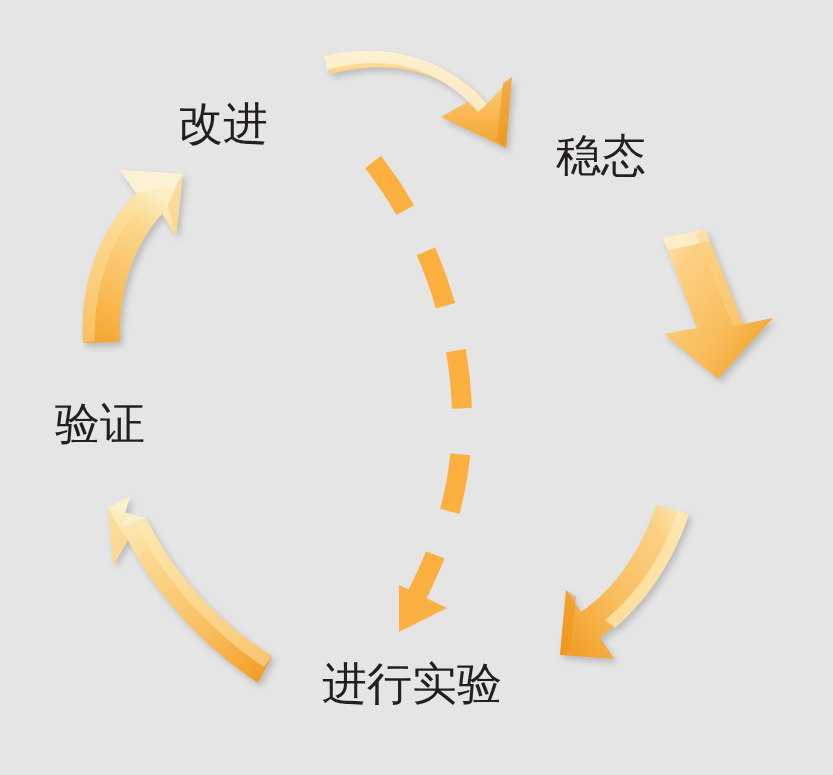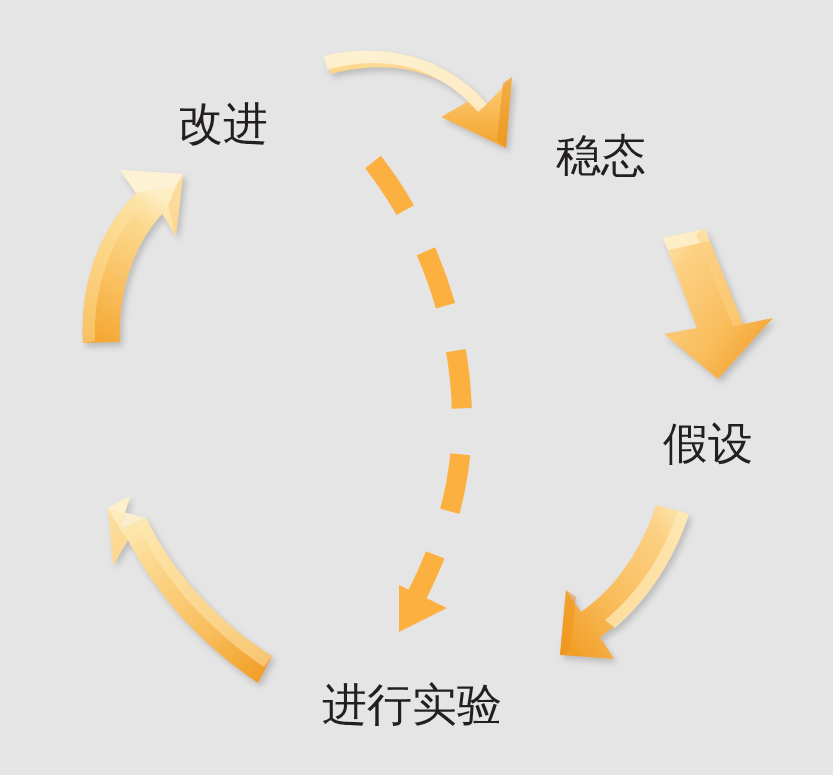--- a/index.html
+++ b/index.html
@@ -31,21 +31,21 @@
   .arrow-layer {
     position: absolute;
     left: 0;
     top: 0;
     width: 833px;
     height: 775px;
   }
   .lbl-improve   { left: 178px; top: 100px; }
   .lbl-steady    { left: 556px; top: 132px; }
   .lbl-hypo      { left: 663px; top: 420px; }
-  .lbl-experiment{ left: 322px; top: 681px; }
+  .lbl-experiment{ left: 322px; top: 660px; }
   .lbl-verify    { left: 55px;  top: 400px; }
 </style>
 </head>
 <body>
 
 <div id="canvas">
 
   <svg class="arrow-layer" viewBox="0 0 833 775" xmlns="http://www.w3.org/2000/svg">
     <defs>
       <linearGradient id="gTop" x1="0" y1="0" x2="0" y2="1">
@@ -135,18 +135,18 @@
     <g>
       <path d="M 373,162 C 430,235 462,330 462,420 C 462,492 440,550 416,597" stroke="#fcb040" stroke-width="20" fill="none" stroke-linecap="butt" stroke-dasharray="58 46"></path>
       <path d="M 399,585 L 447,608 L 399,632 Z" fill="#fcb040"></path>
     </g>
   </svg>
 
   <div class="label lbl-improve">改进</div>
 
   <div class="label lbl-steady">稳态</div>
 
-  <div class="label lbl-hypo">假设</div>
 
   <div class="label lbl-experiment">进行实验</div>
 
+  <div class="label lbl-verify">验证</div>
 
 </div>
 
 </body></html>

